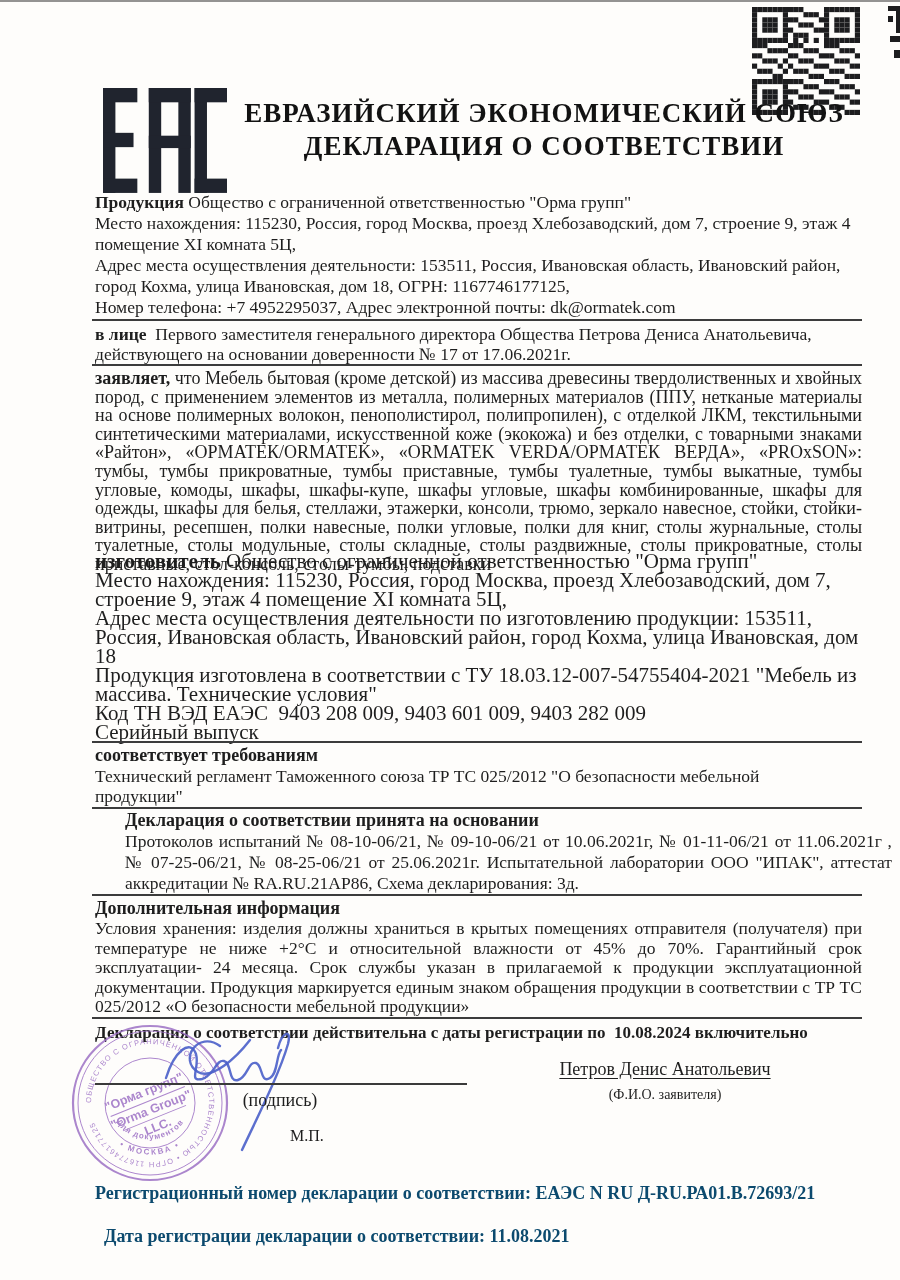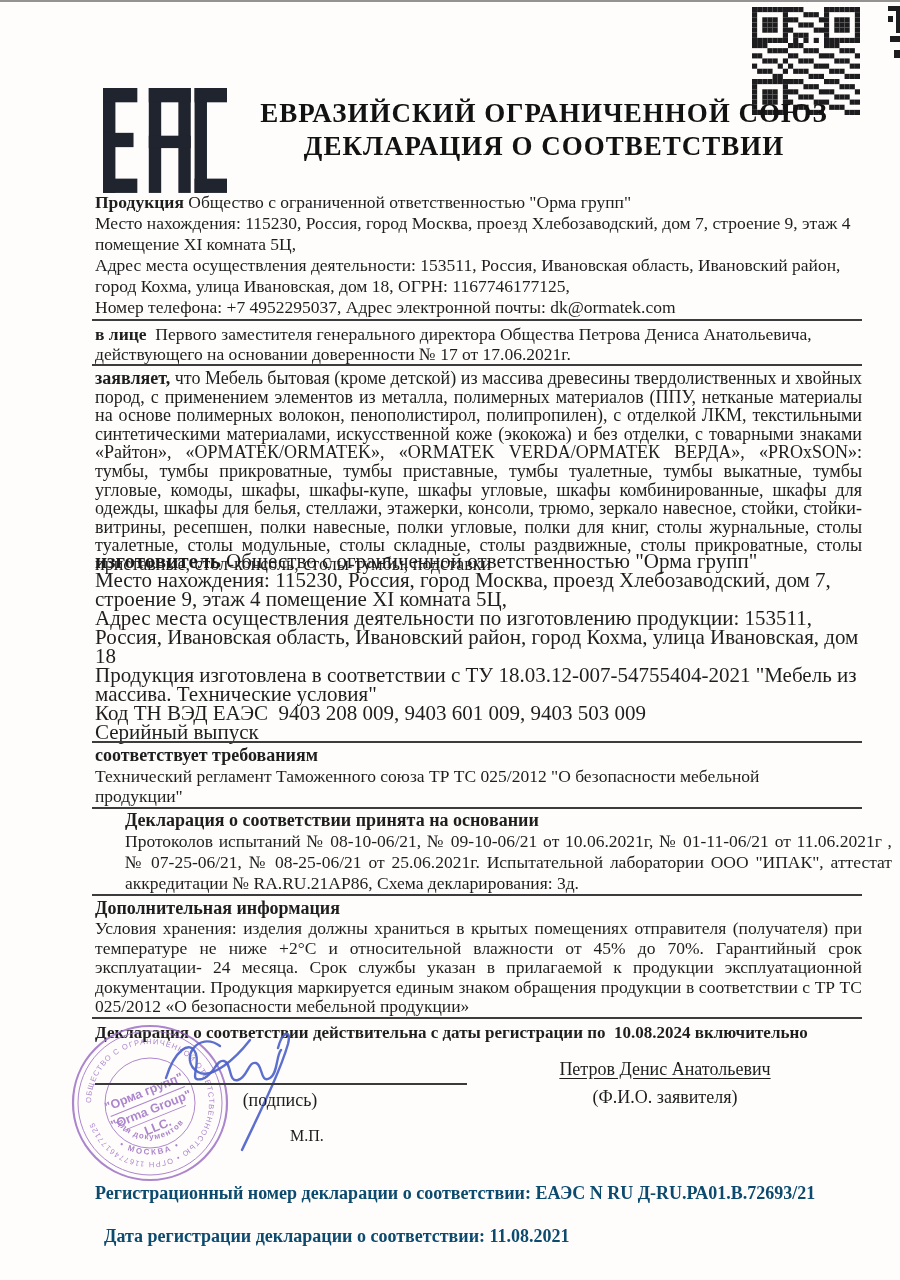--- a/index.html
+++ b/index.html
@@ -38,21 +38,21 @@
   .ring-b{font-size:8px;letter-spacing:2px;font-weight:bold;}
   .docs-a{font-size:8px;letter-spacing:1px;font-weight:bold;}
   .inner-t{font-size:12.5px;font-weight:bold;}
   .signature{position:absolute;left:160px;top:1026px;width:140px;height:130px;}
   .signature path{fill:none;stroke:var(--sig);stroke-width:2.4;stroke-linecap:round;opacity:.9;}
   .sig-line{position:absolute;left:95px;top:1083px;width:372px;height:2px;background:#3a3a3a;}
   .sig-caption{position:absolute;left:190px;top:1090px;width:180px;text-align:center;font-size:18px;}
   .seal-caption{position:absolute;left:290px;top:1127px;font-size:16px;}
   .fio{position:absolute;left:540px;top:1059px;width:250px;text-align:center;font-size:18px;
        text-decoration:underline;text-underline-offset:3px;}
-  .fio-caption{position:absolute;left:540px;top:1087px;width:250px;text-align:center;font-size:18px;}
+  .fio-caption{position:absolute;left:540px;top:1087px;width:250px;text-align:center;font-size:14px;}
   .registration{position:absolute;left:95px;top:1163px;width:790px;font-size:18px;line-height:25px;font-weight:bold;color:#0c4a6e;}
   .registration .indent{padding-left:9px;}
 </style>
 </head>
 <body>
 
 <div class="page">
 
   <div class="edge-top"></div>
 
@@ -303,21 +303,21 @@
         <rect x="79" y="0" width="13" height="110"></rect>
       <rect x="48" y="0" width="44" height="15"></rect>
         <rect x="48" y="50" width="44" height="13"></rect>
       <rect x="96" y="0" width="13" height="110"></rect>
         <rect x="96" y="0" width="34" height="15"></rect>
       <rect x="96" y="95" width="34" height="15"></rect>
     </svg>
   </div>
 
   <div class="title">
-    <div>ЕВРАЗИЙСКИЙ ОГРАНИЧЕННОЙ СОЮЗ</div>
+    <div>ЕВРАЗИЙСКИЙ ЭКОНОМИЧЕСКИЙ СОЮЗ</div>
     <div>ДЕКЛАРАЦИЯ О СООТВЕТСТВИИ</div>
   </div>
 
   <div class="sec applicant">
     <p><b>Продукция</b> <span>Общество с ограниченной ответственностью "Орма групп"</span></p>
     <p>Место нахождения: 115230, Россия, город Москва, проезд Хлебозаводский, дом 7, строение 9, этаж 4 помещение XI комната 5Ц,</p>
     <p>Адрес места осуществления деятельности: 153511, Россия, Ивановская область, Ивановский район, город Кохма, улица Ивановская, дом 18, ОГРН: 1167746177125,</p>
     <p>Номер телефона: +7 4952295037, Адрес электронной почты: dk@ormatek.com</p>
   </div>
 
@@ -331,21 +331,21 @@
 
   <div class="sec declares">
     <p class="j"><b>заявляет,</b> <span>что Мебель бытовая (кроме детской) из массива древесины твердолиственных и хвойных пород, с применением элементов из металла, полимерных материалов (ППУ, нетканые материалы на основе полимерных волокон, пенополистирол, полипропилен), с отделкой ЛКМ, текстильными синтетическими материалами, искусственной коже (экокожа) и без отделки, с товарными знаками «Райтон», «ОРМАТЕК/ORMATEK», «ORMATEK VERDA/ОРМАТЕК ВЕРДА», «PROxSON»: тумбы, тумбы прикроватные, тумбы приставные, тумбы туалетные, тумбы выкатные, тумбы угловые, комоды, шкафы, шкафы-купе, шкафы угловые, шкафы комбинированные, шкафы для одежды, шкафы для белья, стеллажи, этажерки, консоли, трюмо, зеркало навесное, стойки, стойки-витрины, ресепшен, полки навесные, полки угловые, полки для книг, столы журнальные, столы туалетные, столы модульные, столы складные, столы раздвижные, столы прикроватные, столы приставные, стол-консоль, столы-тумбы, подставки</span></p>
   </div>
 
   <div class="sec manufacturer">
     <p><b>изготовитель</b> <span>Общество с ограниченной ответственностью "Орма групп"</span></p>
     <p>Место нахождения: 115230, Россия, город Москва, проезд Хлебозаводский, дом 7, строение 9, этаж 4 помещение XI комната 5Ц,</p>
     <p>Адрес места осуществления деятельности по изготовлению продукции: 153511, Россия, Ивановская область, Ивановский район, город Кохма, улица Ивановская, дом 18</p>
     <p>Продукция изготовлена в соответствии с ТУ 18.03.12-007-54755404-2021 "Мебель из массива. Технические условия"</p>
-    <p class="pre">Код ТН ВЭД ЕАЭС  9403 208 009, 9403 601 009, 9403 503 009</p>
+    <p class="pre">Код ТН ВЭД ЕАЭС  9403 208 009, 9403 601 009, 9403 282 009</p>
     <p>Серийный выпуск</p>
   </div>
 
   <div class="rule r3"></div>
 
   <div class="sec compliance">
     <p class="sec-head">соответствует требованиям</p>
     <p class="body-t">Технический регламент Таможенного союза ТР ТС 025/2012 "О безопасности мебельной продукции"</p>
   </div>
 

